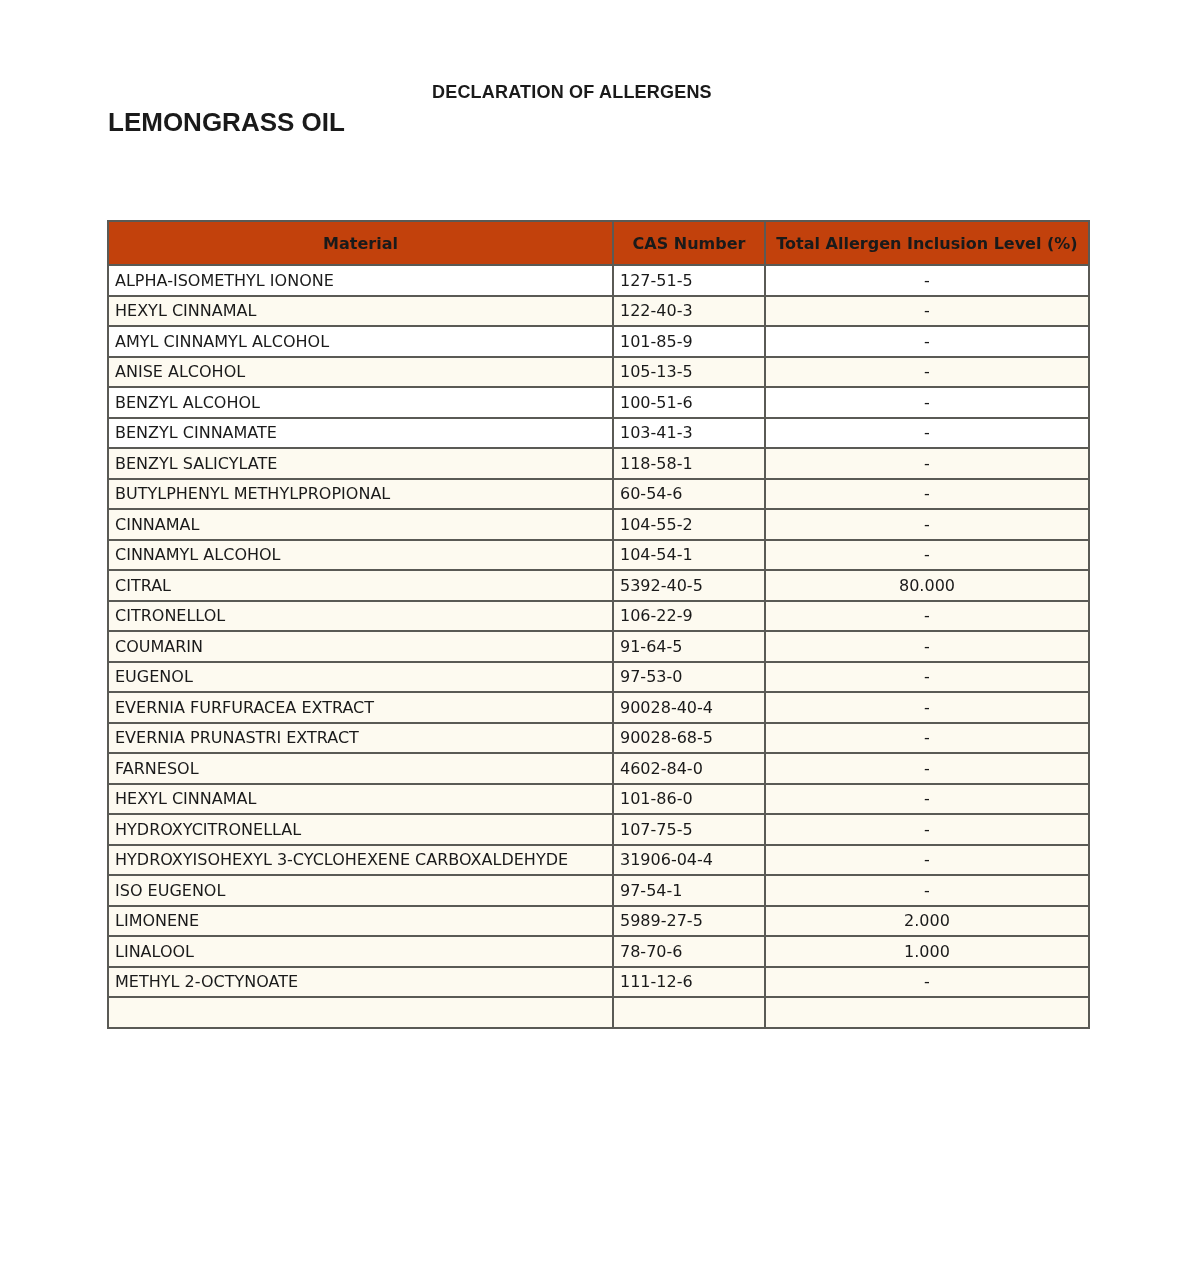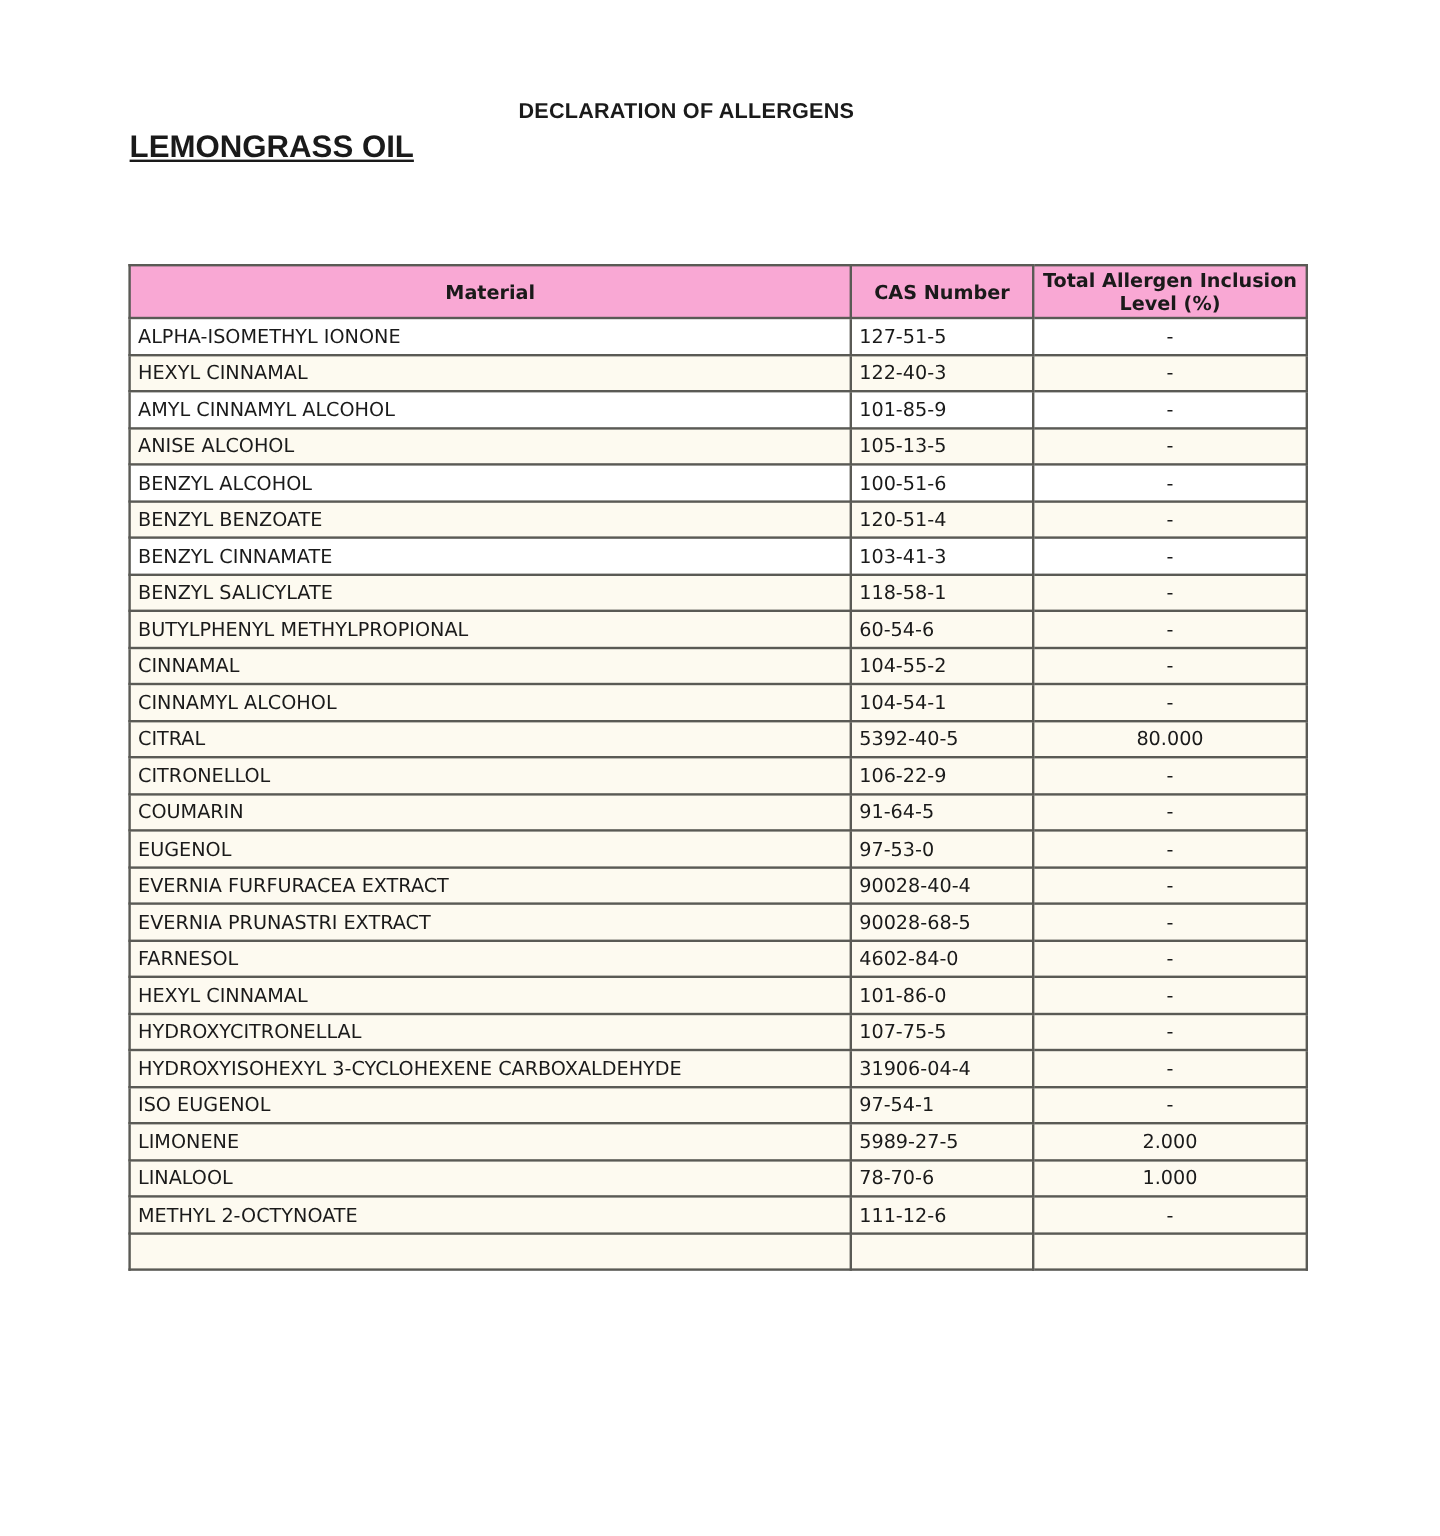--- a/index.html
+++ b/index.html
@@ -1,22 +1,22 @@
 <!DOCTYPE html>
 <html><head>
 <meta charset="utf-8">
 <style>
   html, body { margin: 0; padding: 0; background: #ffffff; }
   body { width: 1200px; height: 1280px; position: relative; font-family: "DejaVu Sans", sans-serif; color: #1a1a1a; }
   .doc-title { position: absolute; left: 432px; top: 82px; font-family: "Liberation Sans", sans-serif; font-weight: bold; font-size: 18px; letter-spacing: 0.2px; }
-  .product-name { position: absolute; left: 108px; top: 107px; font-family: "Liberation Sans", sans-serif; font-weight: bold; font-size: 26px; text-decoration: underline; }
+  .product-name { position: absolute; left: 108px; top: 107px; font-family: "Liberation Sans", sans-serif; font-weight: bold; font-size: 26px; }
   table.allergens { position: absolute; left: 107px; top: 220px; width: 983px; border-collapse: collapse; border: 2px solid #555; }
   table.allergens th, table.allergens td { border: 2px solid #5a5a55; height: 30.5px; padding: 0 6px; font-size: 16px; box-sizing: border-box; }
-  table.allergens th { background: #f9a8d4; font-weight: bold; font-size: 16px; text-align: center; height: 44px; }
-  table.allergens td.mat { width: 601px; text-align: left; }
+  table.allergens th { background: #c2410c; font-weight: bold; font-size: 16px; text-align: center; height: 44px; }
+  table.allergens td.mat { width: 505px; text-align: left; }
   table.allergens td.cas { width: 152px; text-align: left; }
   table.allergens td.lvl { text-align: center; }
   tr.white td { background: #ffffff; }
   tr.cream td { background: #fdfaf0; }
 </style>
 </head>
 <body>
 
 <div class="doc-title">DECLARATION OF ALLERGENS</div>
 <div class="product-name">LEMONGRASS OIL</div>
@@ -46,25 +46,20 @@
         <td class="lvl">-</td>
       </tr>
     <tr class="cream">
         <td class="mat">ANISE ALCOHOL</td>
         <td class="cas">105-13-5</td>
         <td class="lvl">-</td>
       </tr>
     <tr class="white">
         <td class="mat">BENZYL ALCOHOL</td>
         <td class="cas">100-51-6</td>
-        <td class="lvl">-</td>
-      </tr>
-    <tr class="cream">
-        <td class="mat">BENZYL BENZOATE</td>
-        <td class="cas">120-51-4</td>
         <td class="lvl">-</td>
       </tr>
     <tr class="white">
         <td class="mat">BENZYL CINNAMATE</td>
         <td class="cas">103-41-3</td>
         <td class="lvl">-</td>
       </tr>
     <tr class="cream">
         <td class="mat">BENZYL SALICYLATE</td>
         <td class="cas">118-58-1</td>

